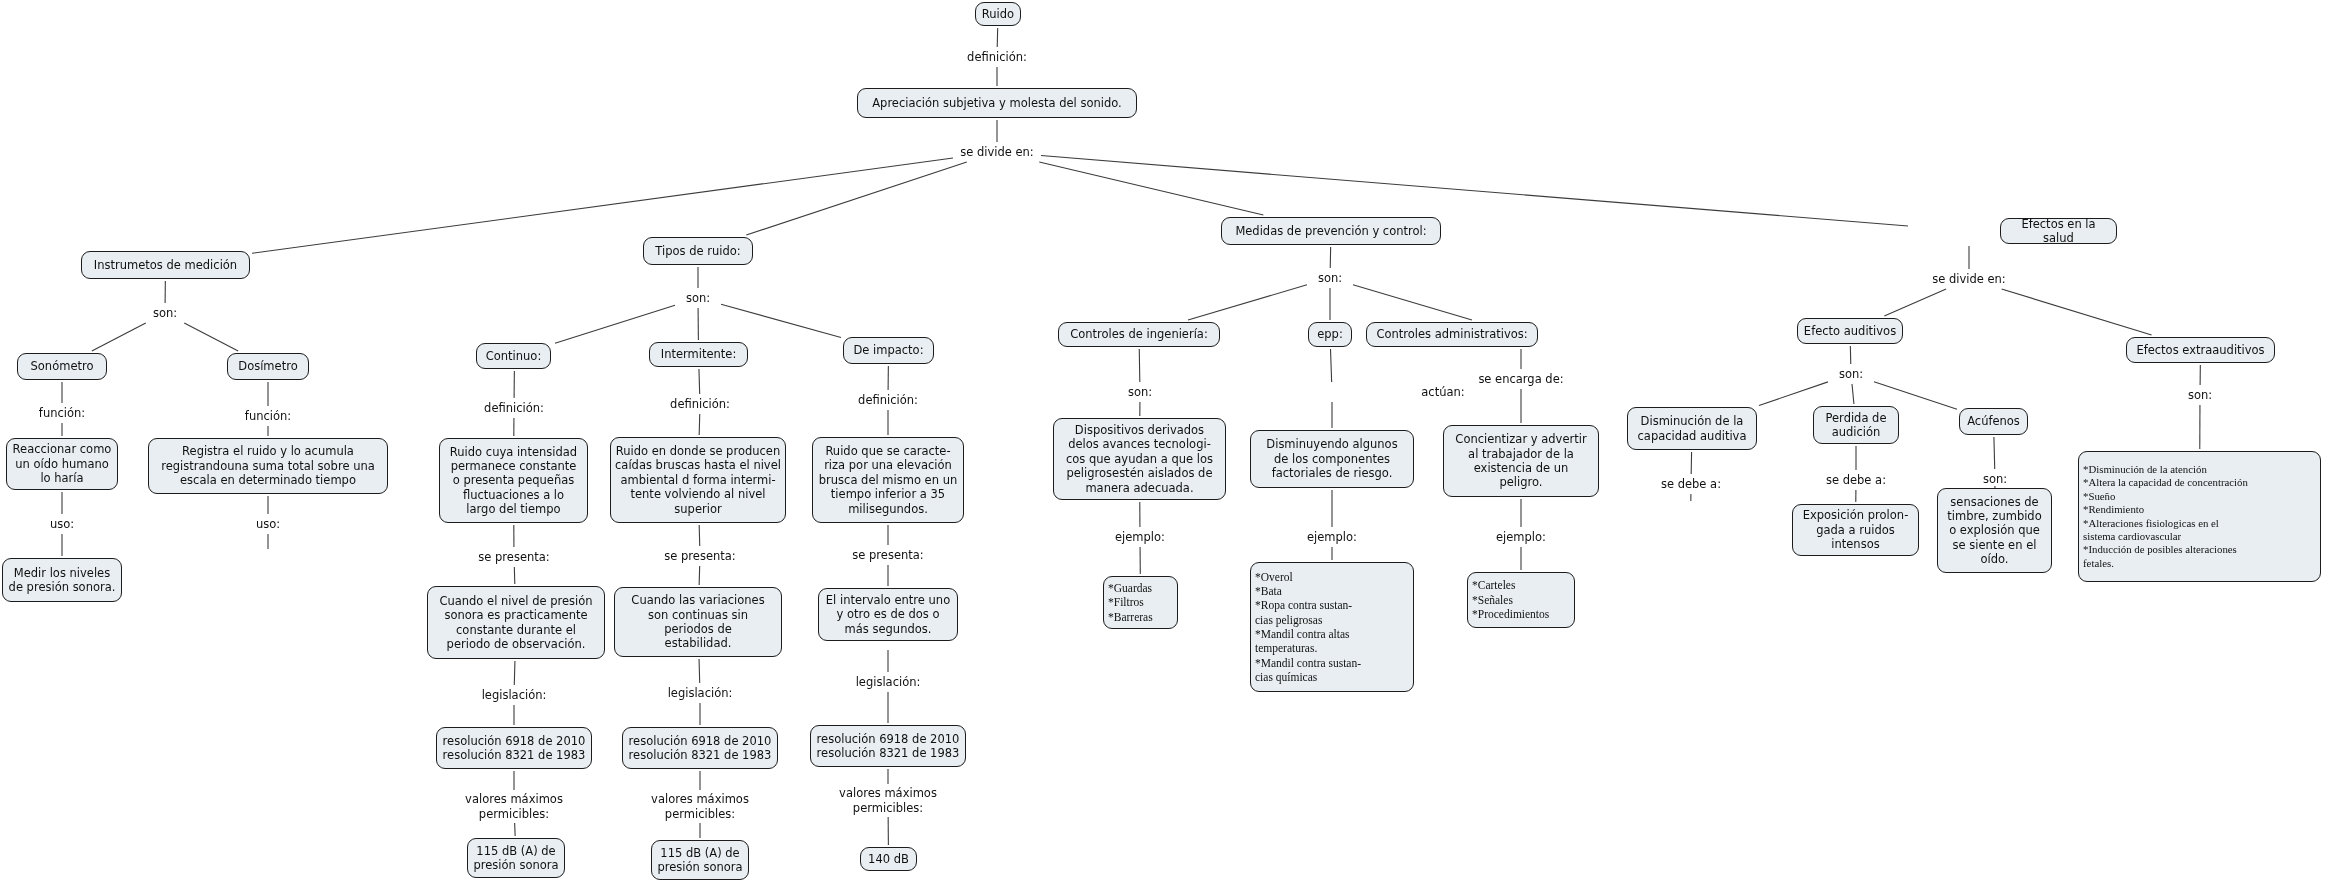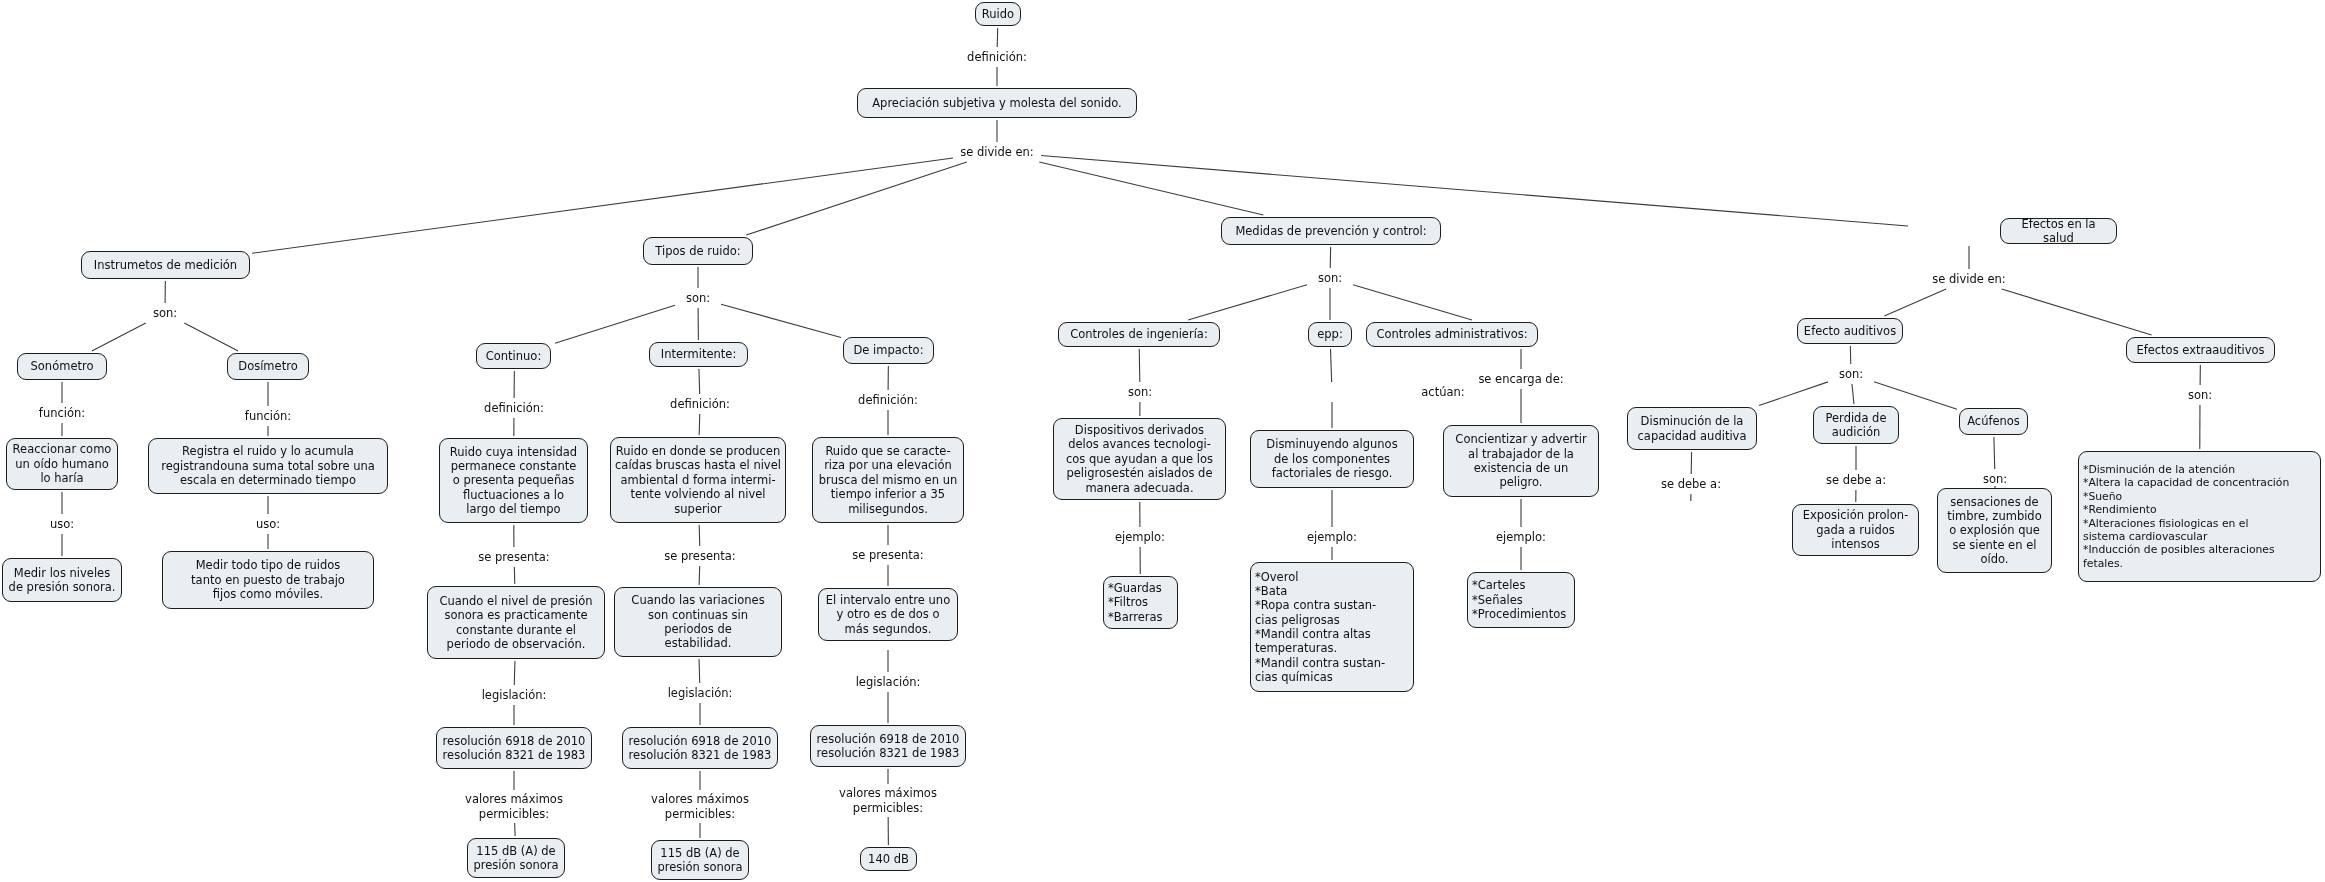--- a/index.html
+++ b/index.html
@@ -25,21 +25,21 @@
     line-height: 1.25;
     color: var(--text, #111111);
   }
   .node.concept {
     background: var(--node-fill, #e8eef1);
     border: 1.4px solid var(--node-border, #1c1c1c);
     border-radius: 9px;
     padding: 2px 4px;
   }
   .node.link { background: transparent; padding: 0; }
-  .node.left { text-align: left; justify-content: flex-start; }
+  .node.left { text-align: left; justify-content: flex-start; font-family: Liberation Serif, serif; }
   line.wire { stroke: var(--line, #3c3c3c); stroke-width: 1.1; }
 </style>
 </head>
 <body>
 
 <div id="canvas" style="width: 2325px; height: 882px;">
   <svg id="wires" width="2325" height="882" viewBox="0 0 2325 882">
       <line x1="997.6744186046511" y1="28" x2="997.2325581395348" y2="47" class="wire"></line>
       <line x1="997" y1="67" x2="997" y2="86" class="wire"></line>
       <line x1="997" y1="120" x2="997" y2="142" class="wire"></line>
@@ -131,23 +131,20 @@
     <div class="node concept" style="left: 6px; top: 438px; width: 112px; height: 52px;">Reaccionar como
 un oído humano
 lo haría</div>
     <div class="node concept" style="left: 148px; top: 438px; width: 240px; height: 56px;">Registra el ruido y lo acumula
 registrandouna suma total sobre una
 escala en determinado tiempo</div>
     <div class="node link" style="left: 44px; top: 516px; width: 36px; height: 16px;">uso:</div>
     <div class="node link" style="left: 250px; top: 516px; width: 36px; height: 16px;">uso:</div>
     <div class="node concept" style="left: 2px; top: 558px; width: 120px; height: 44px;">Medir los niveles
 de presión sonora.</div>
-    <div class="node concept" style="left: 162px; top: 551px; width: 212px; height: 58px;">Medir todo tipo de ruidos
-tanto en puesto de trabajo
-fijos como móviles.</div>
     <div class="node concept" style="left: 643px; top: 237px; width: 110px; height: 28px;">Tipos de ruido:</div>
     <div class="node link" style="left: 677px; top: 290px; width: 42px; height: 16px;">son:</div>
     <div class="node concept" style="left: 476px; top: 343px; width: 75px; height: 26px;">Continuo:</div>
     <div class="node concept" style="left: 649px; top: 342px; width: 99px; height: 25px;">Intermitente:</div>
     <div class="node concept" style="left: 843px; top: 337px; width: 91px; height: 27px;">De impacto:</div>
     <div class="node link" style="left: 479px; top: 400px; width: 70px; height: 16px;">definición:</div>
     <div class="node link" style="left: 665px; top: 396px; width: 70px; height: 16px;">definición:</div>
     <div class="node link" style="left: 853px; top: 392px; width: 70px; height: 16px;">definición:</div>
     <div class="node concept" style="left: 439px; top: 438px; width: 149px; height: 85px;">Ruido cuya intensidad
 permanece constante

